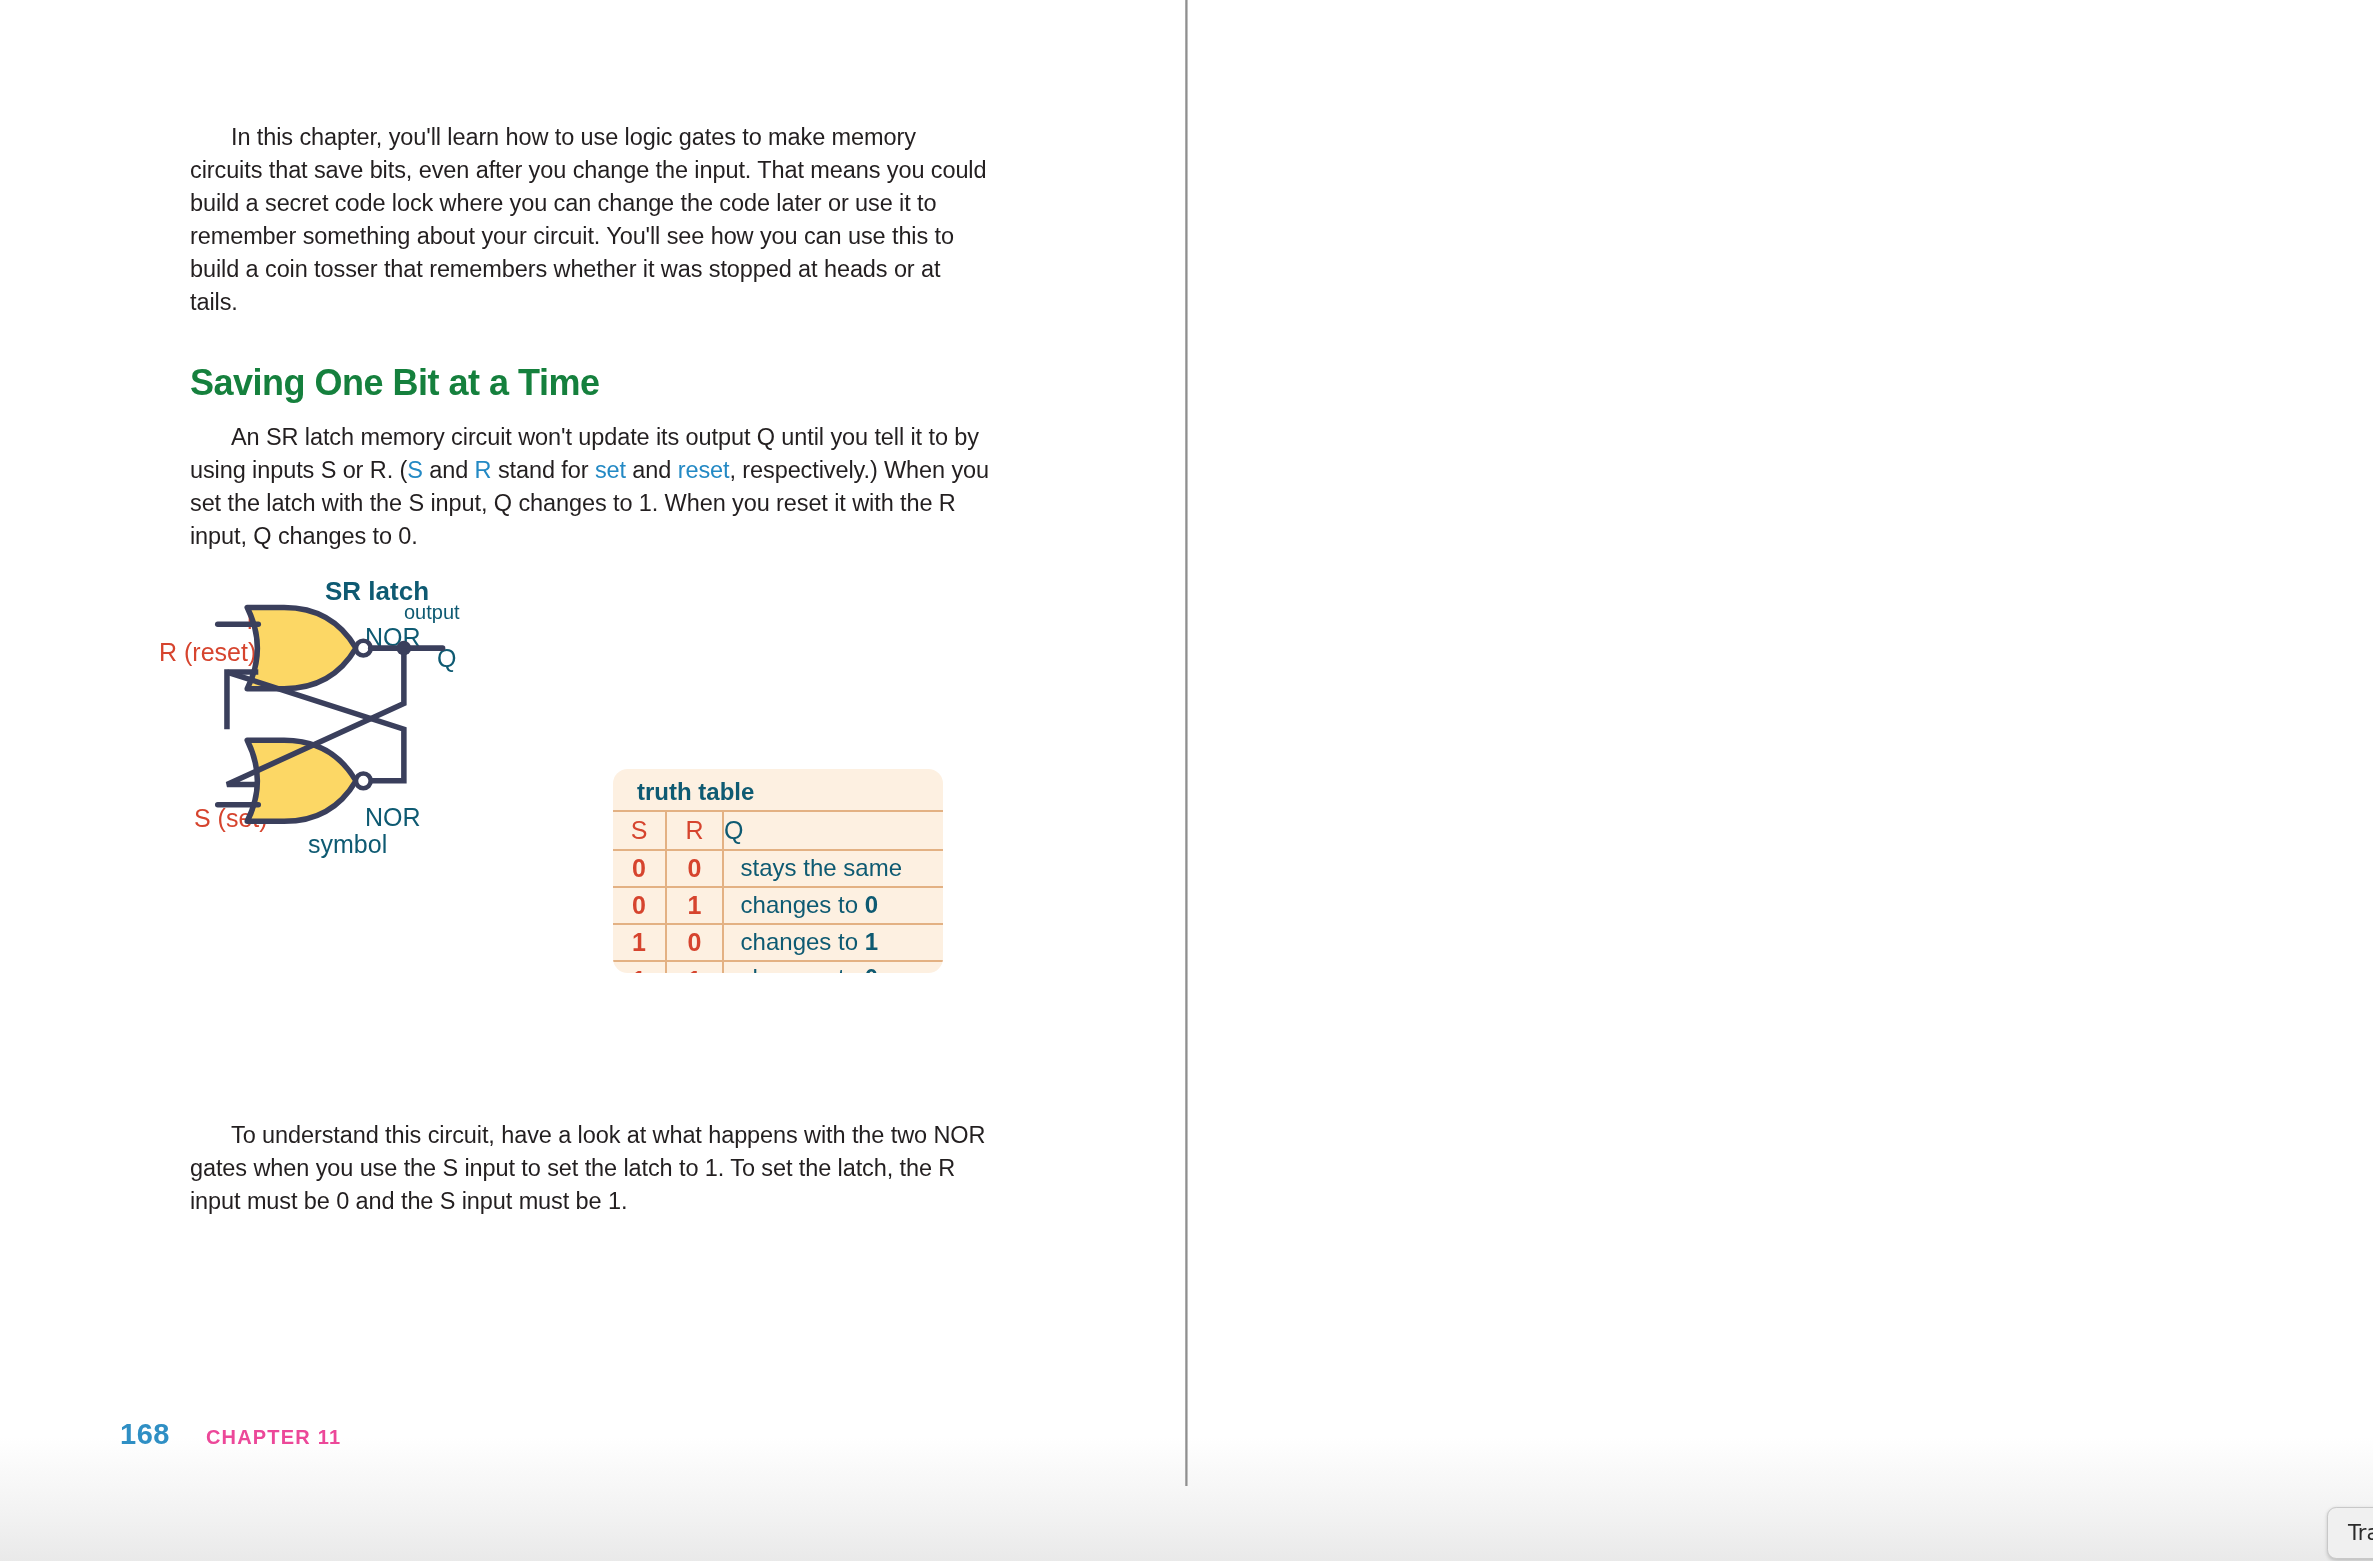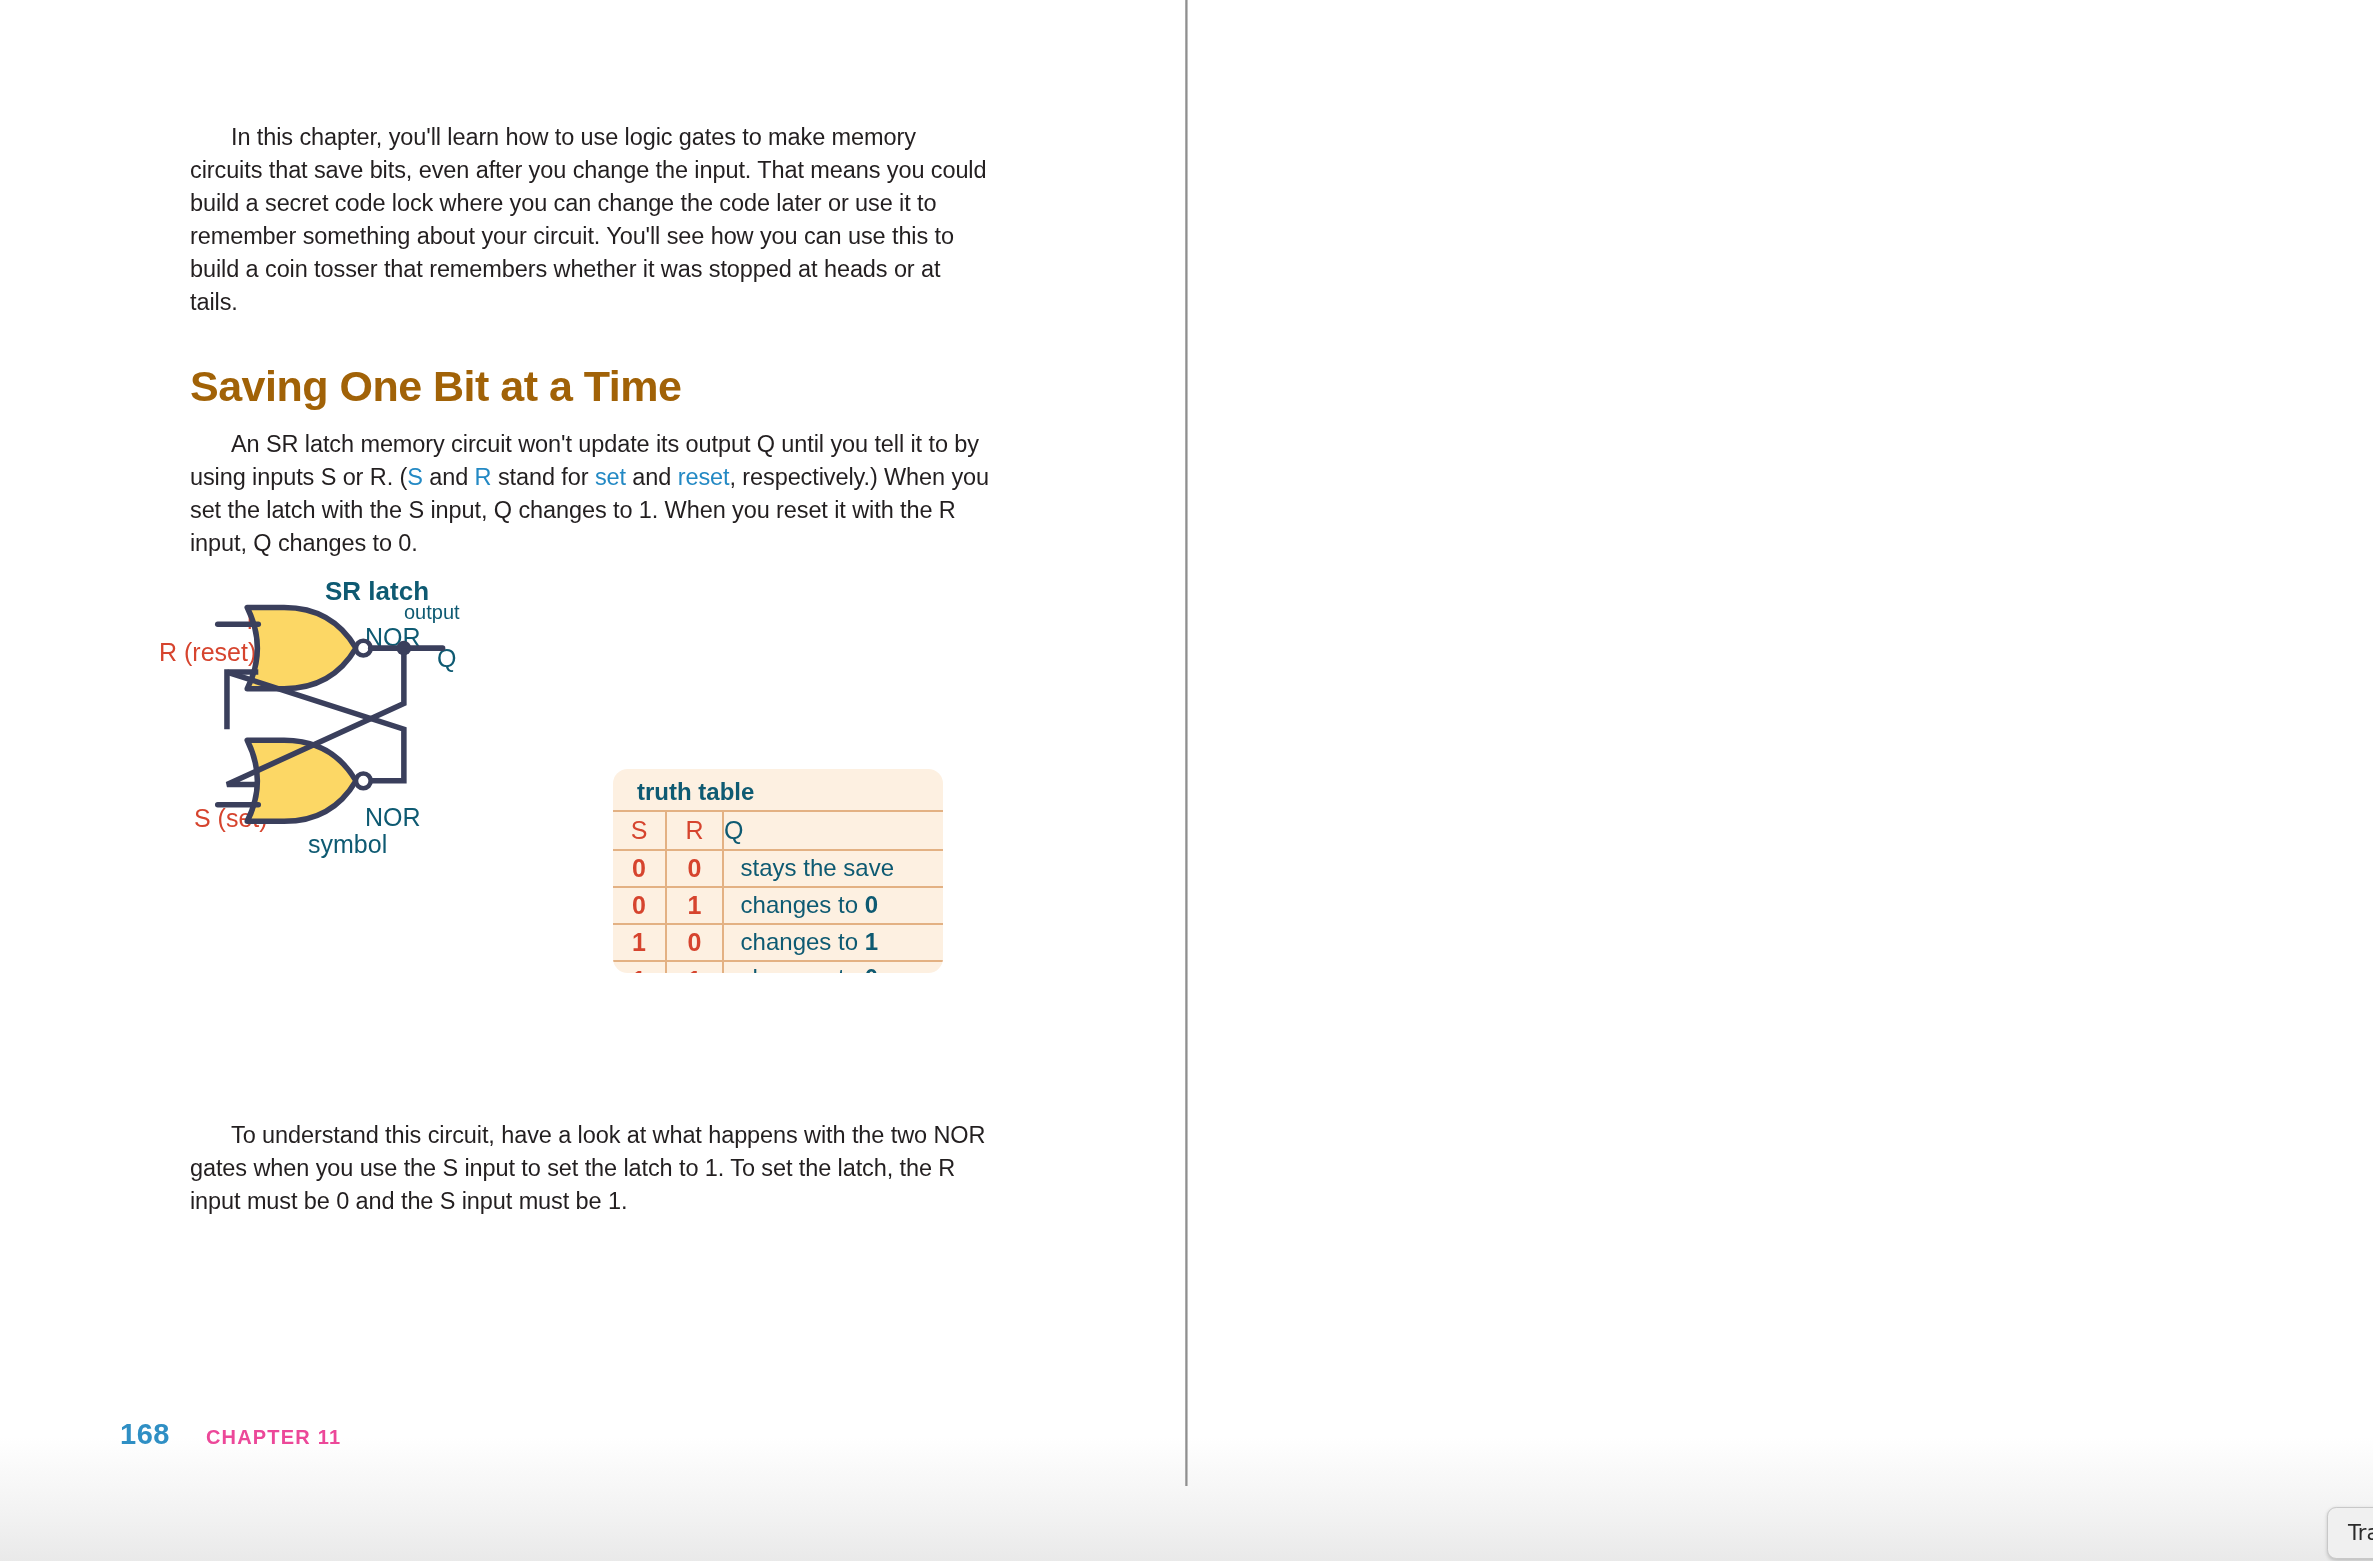--- a/index.html
+++ b/index.html
@@ -31,23 +31,23 @@
     letter-spacing:-0.1px;
   }
   .para.noindent{text-indent:0;}
   .para .lnk{color:#2389c4;}
   .para .blu{color:#2389c4;}
 
   h2.sect{
     font-family:"Liberation Sans Narrow","Liberation Sans",sans-serif;
     font-stretch:condensed;
     font-weight:700;
-    font-size:43px;
+    font-size:36px;
     line-height:1;
-    color:#a16207;
+    color:#15803d;
     margin:0;
     letter-spacing:-0.5px;
   }
 
   
   #left-page{position:absolute;left:0;top:0;width:1185px;height:1562px;}
   #right-page{position:absolute;left:1189px;top:0;width:1185px;height:1562px;}
 
   #left-col{position:absolute;left:190px;top:121px;width:803px;}
   #left-col2{position:absolute;left:190px;top:1119px;width:803px;}
@@ -189,21 +189,21 @@
     <table>
       <tbody>
           <tr>
         <th class="c1 hd" style="width:52px;height:37px;font-size:25px;">S</th>
         <th class="c2 hd" style="width:55px;font-size:25px;">R</th>
         <th class="c3 hdq" style="font-size:25px;">Q</th>
       </tr>
       <tr>
         <td class="c1 v" style="height:35px;font-size:25px;">0</td>
         <td class="c2 v" style="font-size:25px;">0</td>
-        <td class="c3 q" style="font-size:24px;font-weight:400;">stays the save</td>
+        <td class="c3 q" style="font-size:24px;font-weight:400;">stays the same</td>
       </tr>
       <tr>
         <td class="c1 v" style="height:35px;font-size:25px;">0</td>
         <td class="c2 v" style="font-size:25px;">1</td>
         <td class="c3 q" style="font-size:24px;font-weight:400;"><span>changes to </span><b>0</b></td>
       </tr>
       <tr>
         <td class="c1 v" style="height:35px;font-size:25px;">1</td>
         <td class="c2 v" style="font-size:25px;">0</td>
         <td class="c3 q" style="font-size:24px;font-weight:400;"><span>changes to </span><b>1</b></td>

